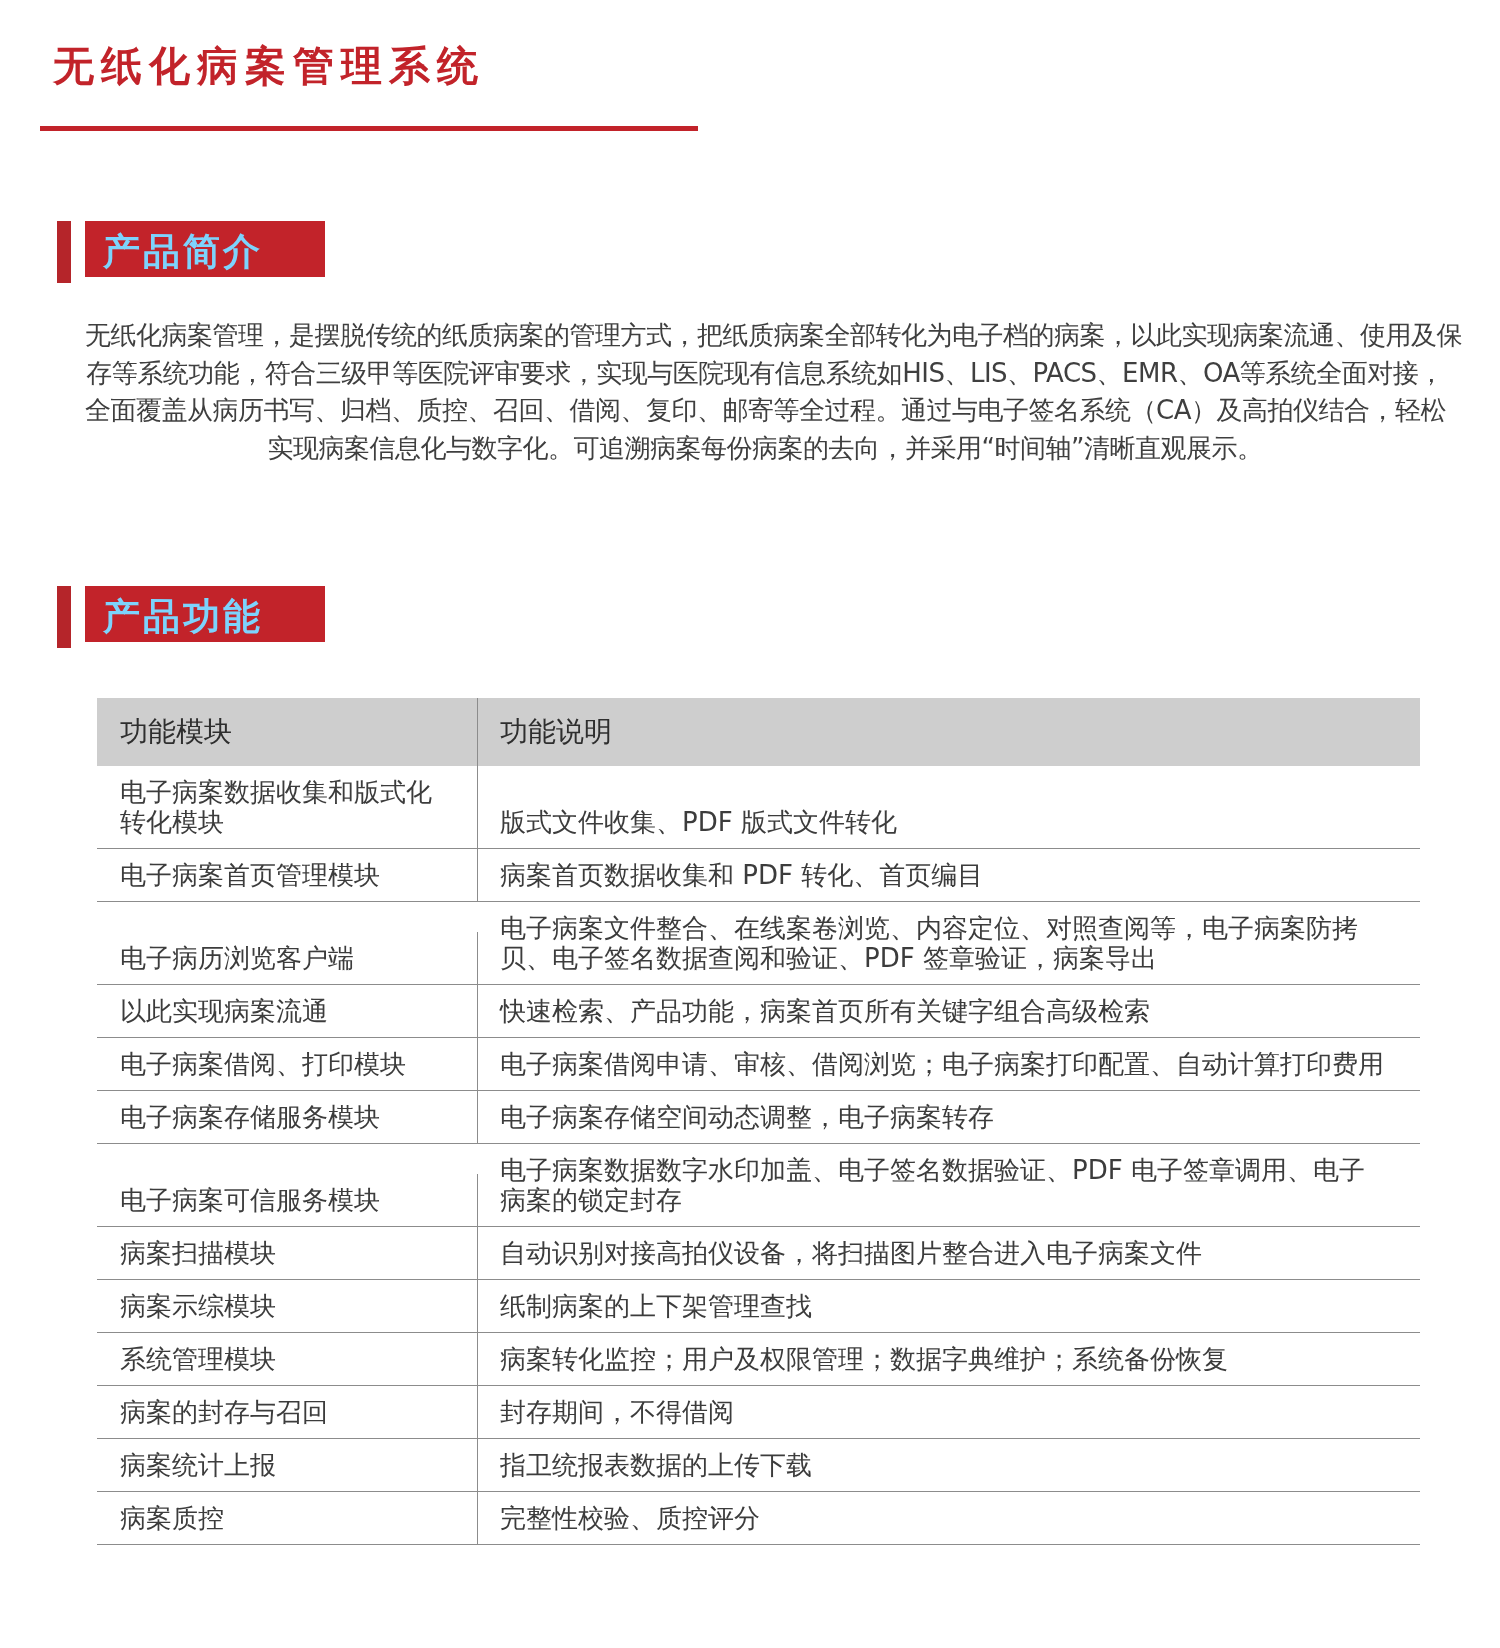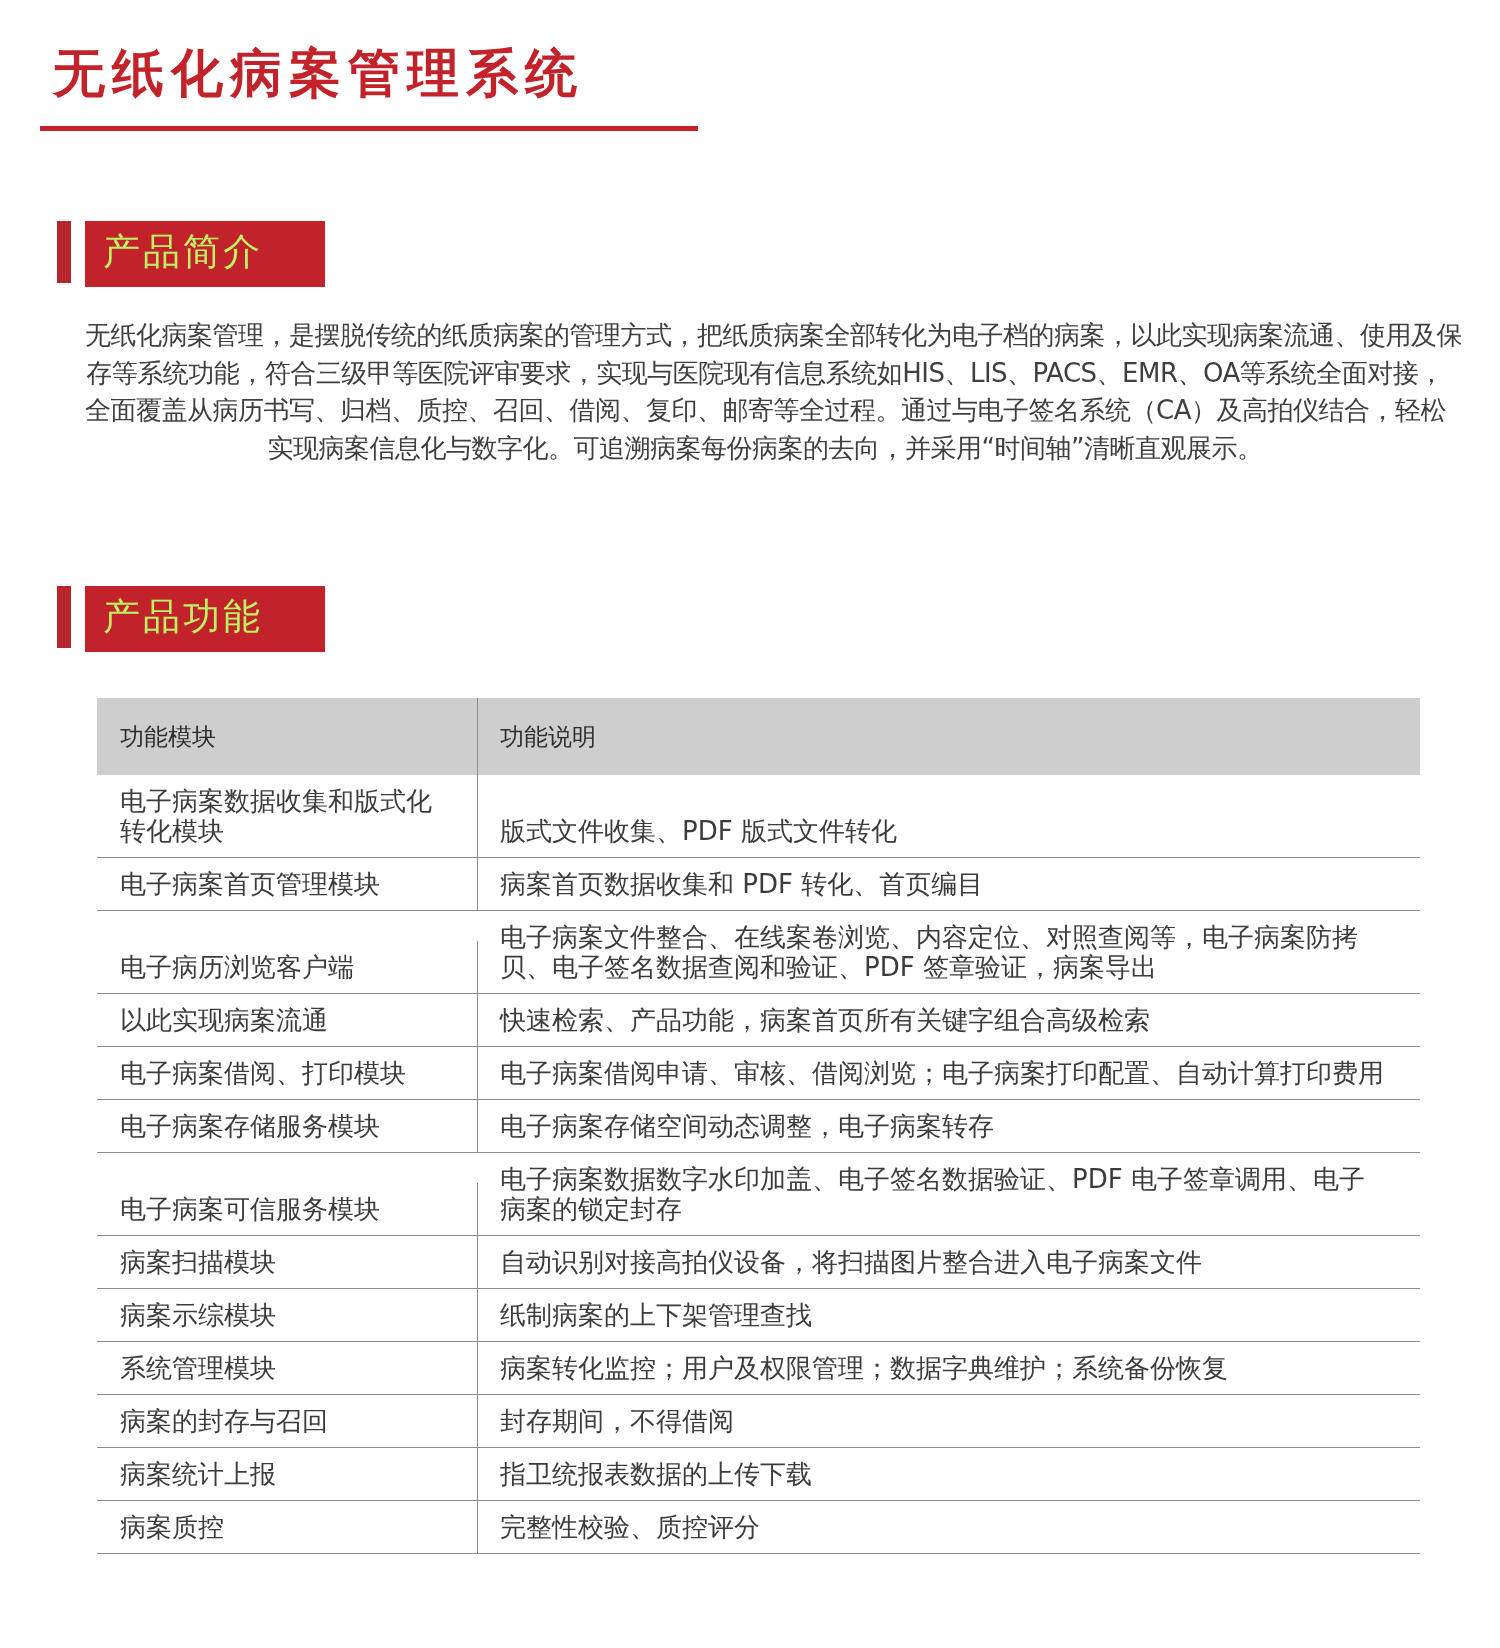--- a/index.html
+++ b/index.html
@@ -14,59 +14,59 @@
   html,body{background:#ffffff;}
   body{
     font-family:"DejaVu Sans","Liberation Sans",sans-serif;
     width:1500px;height:1648px;position:relative;overflow:hidden;
   }
   .page{position:absolute;inset:0;background:#ffffff;}
 
   
   .doc-title{
     position:absolute;left:53px;top:42px;
-    font-size:52px;font-weight:800;color:var(--red);
+    font-size:41px;font-weight:800;color:var(--red);
     letter-spacing:7px;white-space:nowrap;line-height:1.2;
   }
   .title-underline{
     position:absolute;left:40px;top:126px;width:658px;height:5px;
     background:var(--red);
   }
 
   
   .section-header{position:absolute;left:0;width:100%;height:62px;}
   .section-header .accent-bar{
     position:absolute;left:57px;top:0;width:14px;height:62px;
     background:var(--bar-red);
   }
   .section-header .badge{
-    position:absolute;left:85px;top:0;width:240px;height:66px;
-    background:var(--red);color:#bef264;
-    font-size:37px;font-weight:400;letter-spacing:3px;
+    position:absolute;left:85px;top:0;width:240px;height:56px;
+    background:var(--red);color:#7dd3fc;
+    font-size:37px;font-weight:700;letter-spacing:3px;
     line-height:62px;padding-left:18px;white-space:nowrap;
   }
   .section-intro{top:221px;}
   .section-features{top:586px;}
 
   
   .intro-paragraph{
     position:absolute;left:85px;top:317px;width:1360px;
     font-size:26px;line-height:37.5px;color:#3f3f3f;
     letter-spacing:-0.5px;
   }
   .intro-paragraph .p-line{white-space:nowrap;text-align:center;}
 
   
   .features-table{
     position:absolute;left:97px;top:698px;width:1323px;
     font-size:26px;color:var(--text);
   }
   .t-header{
-    display:flex;background:var(--header-bg);height:77px;
-    color:var(--heading-text);font-size:24px;
+    display:flex;background:var(--header-bg);height:68px;
+    color:var(--heading-text);font-size:28px;
   }
   .t-row{
     display:flex;border-bottom:1.5px solid var(--line);
     min-height:52px;align-items:flex-end;
   }
   .t-cell{display:flex;align-items:center;line-height:30px;}
   .col-module{
     width:381px;flex:0 0 381px;
     border-right:1.5px solid var(--line);
     padding:11px 28px 11px 23px;

